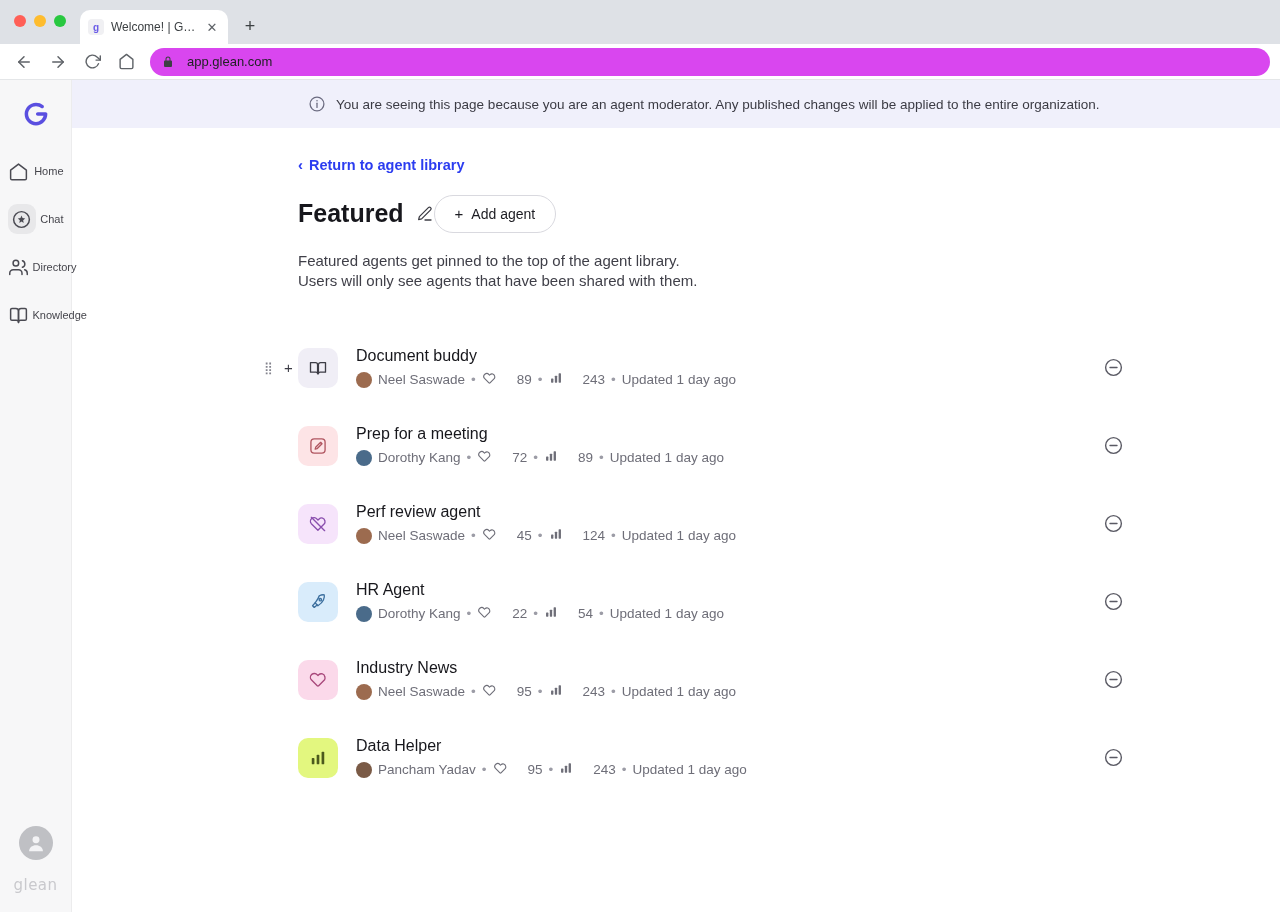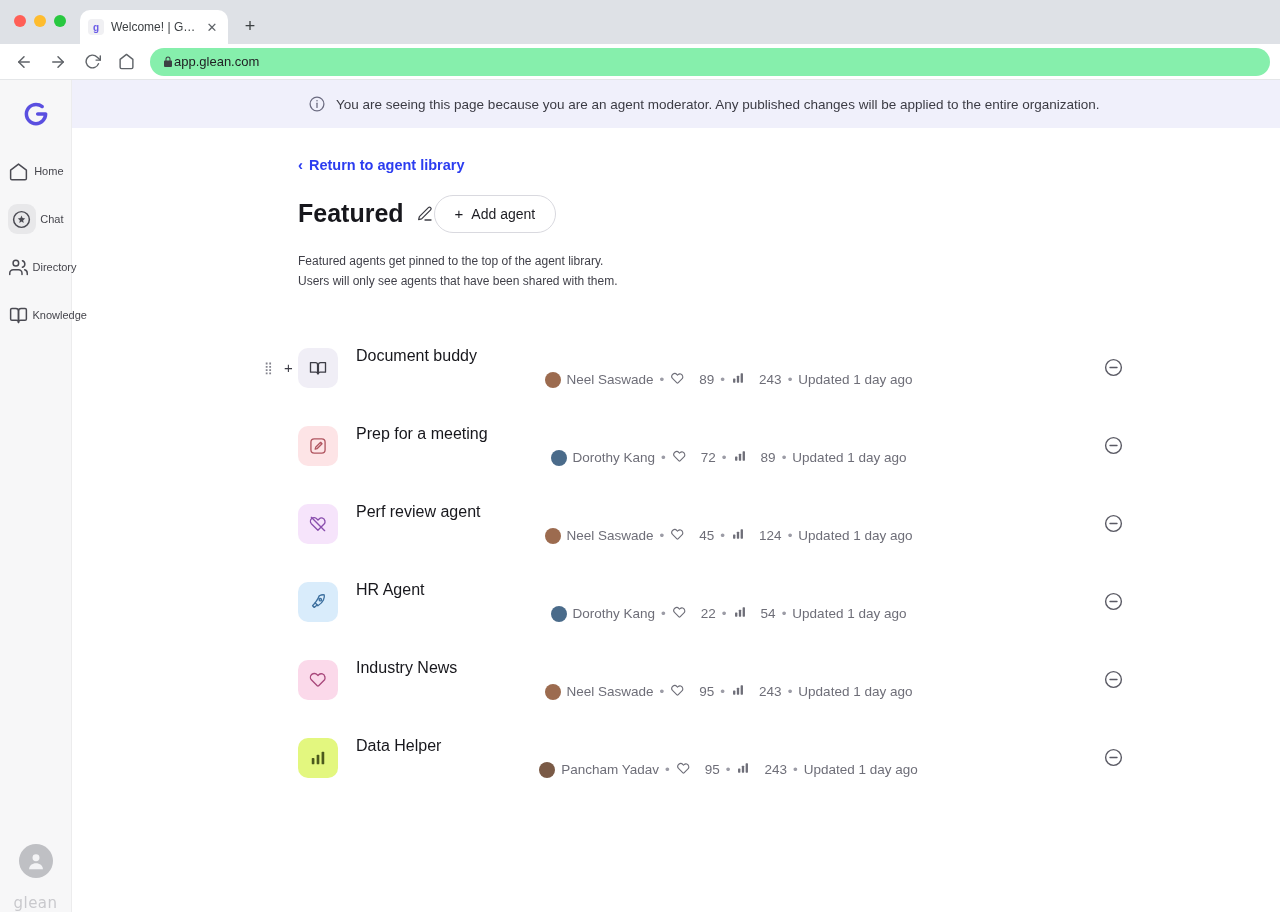--- a/index.html
+++ b/index.html
@@ -85,26 +85,26 @@
   .nav-btn {
     width: 28px; height: 28px;
     display: flex; align-items: center; justify-content: center;
     color: #5f6368;
     border-radius: 50%;
   }
   .nav-btn svg { display: block; }
   .omnibox {
     flex: 1;
     height: 28px;
-    background: #86efac;
+    background: #d946ef;
     border-radius: 14px;
     display: flex;
     align-items: center;
     padding: 0 12px;
-    gap: 0;
+    gap: 13px;
     margin-left: 4px;
   }
   .omnibox .lock { color: #3c4043; display: flex; }
   .omnibox .url {
     font-size: 13px;
     color: #202124;
   }
 
   
   .app {
@@ -145,21 +145,21 @@
   }
   .rail-item.active .rail-icon { background: #e8e8ea; }
   .rail-label { font-size: 11px; color: #45454c; }
   .rail-bottom {
     position: absolute;
     bottom: 0;
     width: 100%;
     display: flex;
     flex-direction: column;
     align-items: center;
-    padding-bottom: 0;
+    padding-bottom: 18px;
   }
   .avatar-circle {
     width: 34px; height: 34px;
     border-radius: 50%;
     background: #bfc0c4;
     display: flex; align-items: center; justify-content: center;
     margin-bottom: 16px;
   }
   .brand-word {
     font-size: 15px;
@@ -224,21 +224,21 @@
     height: 38px;
     padding: 0 20px;
     font-size: 14px;
     color: #1c1c22;
     background: #fff;
   }
   .add-agents-btn .plus { font-size: 15px; line-height: 1; }
 
   .subtext {
     margin-top: 18px;
-    font-size: 12px;
+    font-size: 15px;
     color: #3f3f48;
     line-height: 20px;
   }
 
   
   .agent-list { margin-top: 38px; }
   .agent-row {
     position: relative;
     display: flex;
     align-items: center;
@@ -279,30 +279,29 @@
     font-size: 16px;
     color: #17171c;
     margin-bottom: 6px;
   }
   .agent-meta {
     display: flex;
     align-items: center;
     gap: 6px;
     font-size: 13.5px;
     color: #6e6e78;
-    justify-content: center;
   }
   .meta-avatar {
     width: 16px; height: 16px;
     border-radius: 50%;
     flex: none;
     display: block;
   }
   .meta-sep { color: #9c9ca6; }
-  .meta-stat { display: inline-flex; align-items: center; gap: 14px; }
+  .meta-stat { display: inline-flex; align-items: center; gap: 20px; }
   .remove-btn {
     width: 24px; height: 24px;
     color: #5a5a64;
     display: flex;
     align-items: center;
     justify-content: center;
   }
 </style>
 </head>
 <body>

